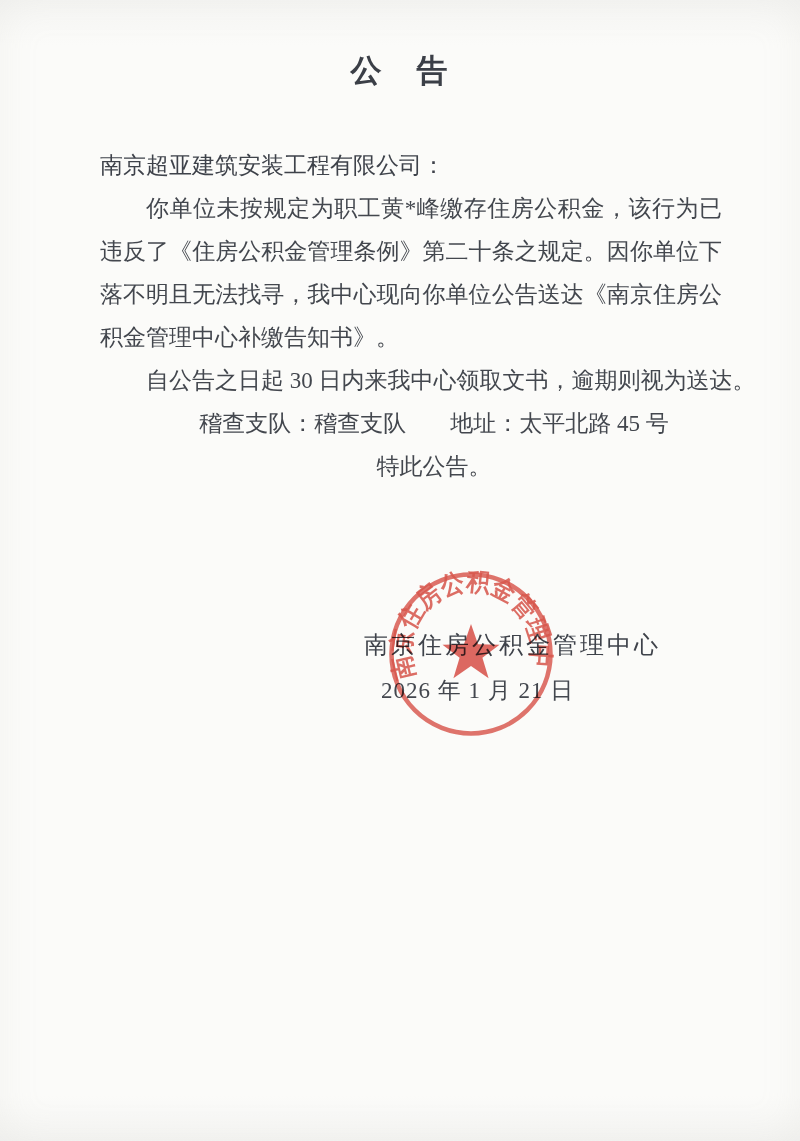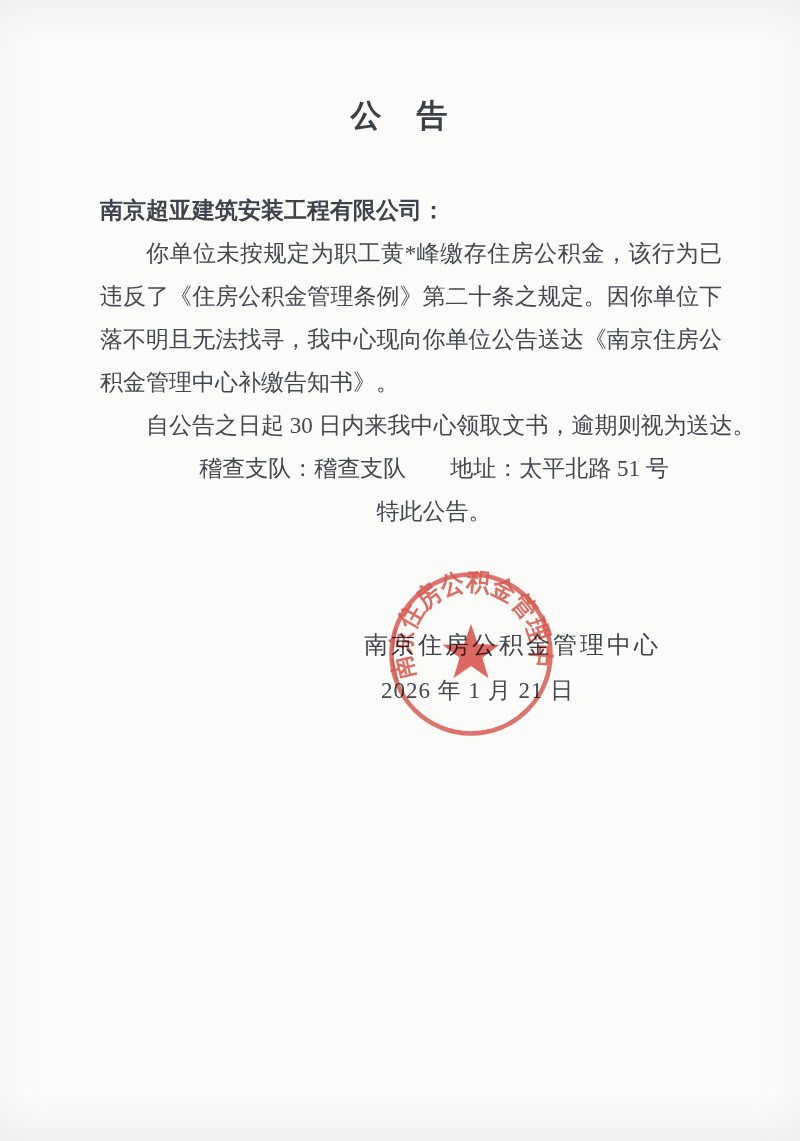--- a/index.html
+++ b/index.html
@@ -9,35 +9,35 @@
     width: 800px;
     height: 1141px;
     margin: 0 auto;
     overflow: hidden;
     background: linear-gradient(180deg, #f6f6f4 0%, #fbfbf9 4%, #fbfbf9 96%, #f5f5f3 100%);
     box-shadow: inset 0 0 40px rgba(180,180,175,0.12);
     font-family: "Liberation Serif", "DejaVu Serif", serif;
     color: #43474e;
   }
   .doc-title {
-    padding-top: 93px;
+    padding-top: 48px;
     text-align: center;
     font-size: 31px;
     line-height: 45px;
     font-weight: 600;
     letter-spacing: 2px;
     color: #3b3f47;
   }
   .doc-body {
     margin: 51px 78px 0 100px;
     font-size: 23px;
     line-height: 43px;
   }
   .addressee {
-    font-weight: 700;
+    font-weight: 400;
     color: #3e424a;
   }
   .para { text-align: justify; }
   .indent { text-indent: 2em; font-family: Liberation Serif, serif; }
   .oneline { white-space: nowrap; text-align: center; }
   .contact-line .addr { margin-left: 44px; }
   .signature {
     position: absolute;
     top: 631px;
     left: 364px;
@@ -78,21 +78,21 @@
 <body>
 
 <div class="page">
 
   <h1 class="doc-title">公　告</h1>
 
   <div class="doc-body">
     <p class="para addressee">南京超亚建筑安装工程有限公司：</p>
     <p class="para indent">你单位未按规定为职工黄*峰缴存住房公积金，该行为已违反了《住房公积金管理条例》第二十条之规定。因你单位下落不明且无法找寻，我中心现向你单位公告送达《南京住房公积金管理中心补缴告知书》。</p>
     <p class="para indent oneline">自公告之日起 30 日内来我中心领取文书，逾期则视为送达。</p>
-    <p class="para indent oneline contact-line"><span>稽查支队：稽查支队</span><span class="addr">地址：太平北路 51 号</span></p>
+    <p class="para indent oneline contact-line"><span>稽查支队：稽查支队</span><span class="addr">地址：太平北路 45 号</span></p>
     <p class="para indent oneline">特此公告。</p>
   </div>
 
   <div class="signature">南京住房公积金管理中心</div>
   <div class="issue-date">2026 年 1 月 21 日</div>
 
   <div class="seal">
     <svg viewBox="0 0 170 170" xmlns="http://www.w3.org/2000/svg">
       <circle cx="85" cy="85" r="79.5" fill="none" stroke-width="4.5" opacity="0.82" stroke="#d8473d"></circle>
       <polygon points="85,55 92,75.3 113.5,75.7 96.4,88.7 102.6,109.3 85,97 67.4,109.3 73.6,88.7 56.5,75.7 78,75.3" opacity="0.88" fill="#d8473d"></polygon>

